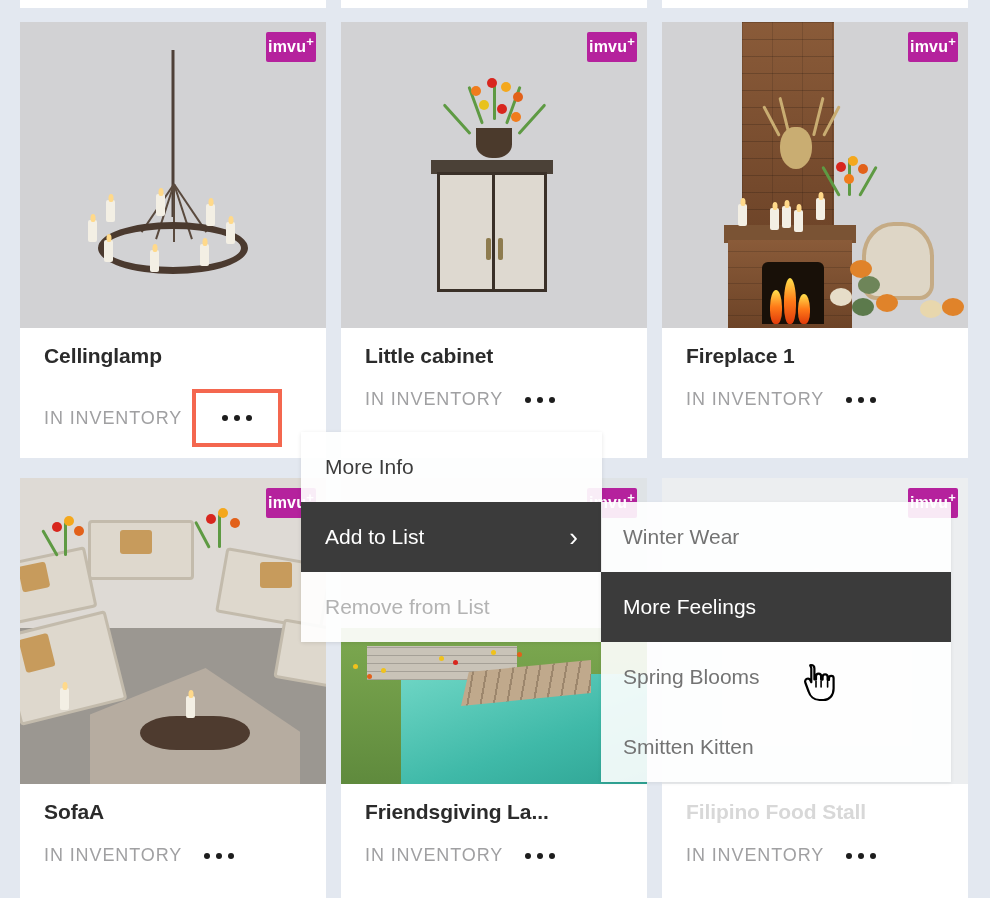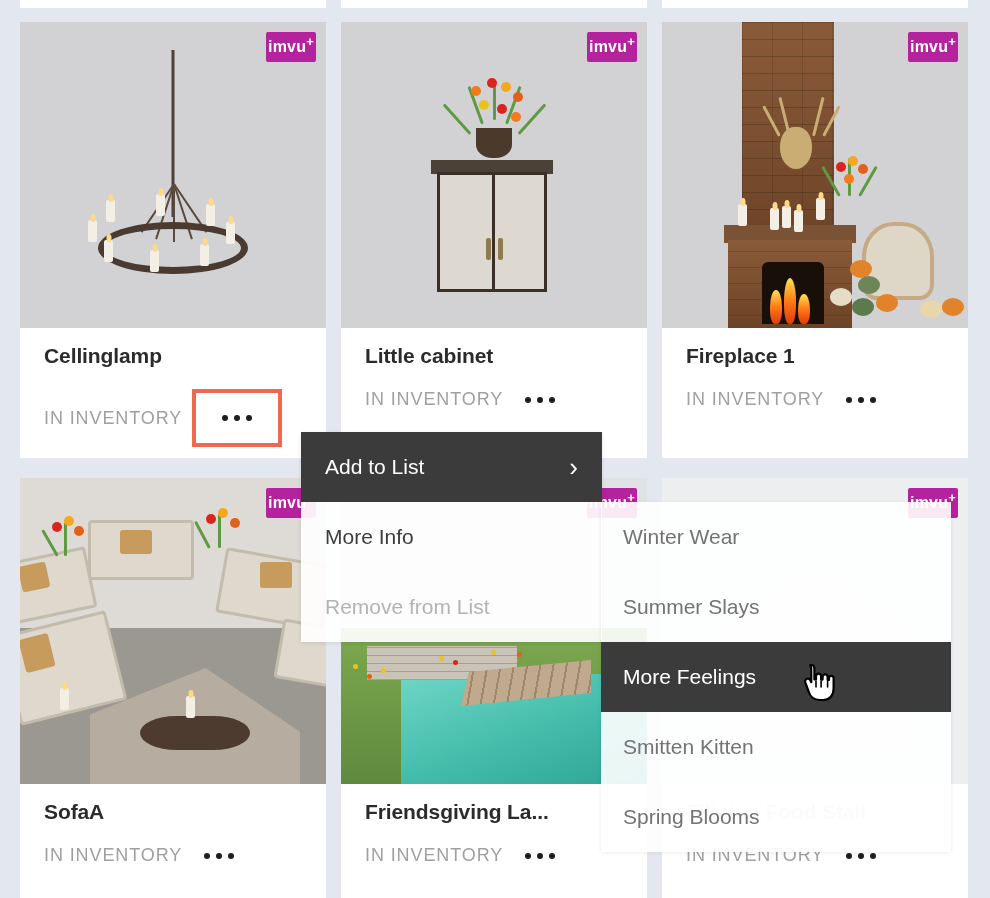--- a/index.html
+++ b/index.html
@@ -435,47 +435,44 @@
           </span>
       </div>
     </div>
   </div>
 
   <div class="card partial" style="left:983px; top:478px; height:436px;">
     <div class="thumb" style="width:7px;"></div>
   </div>
 
   <div class="ctxmenu">
+    <div class="ctxitem">
+      <span>More Info</span>
+    </div>
     <div class="ctxitem active">
       <span>Add to List</span>
       <span class="chev">›</span>
     </div>
-    <div class="ctxitem">
-      <span>More Info</span>
-    </div>
     <div class="ctxitem disabled">
       <span>Remove from List</span>
     </div>
   </div>
 
   <div class="submenu">
     <div class="subitem">
       <span>Winter Wear</span>
     </div>
-    <div class="subitem">
-      <span>Summer Slays</span>
-    </div>
     <div class="subitem active">
       <span>More Feelings</span>
     </div>
     <div class="subitem">
+      <span>Spring Blooms</span>
+    </div>
+    <div class="subitem">
       <span>Smitten Kitten</span>
-    </div>
-    <div class="subitem">
-      <span>Spring Blooms</span>
     </div>
   </div>
 
   <svg id="cursor" width="34" height="40" viewBox="0 0 34 40">
     <path d="M9,2 C11,2 12.4,3.5 12.4,5.4 L12.4,16.5 L14,16.5 L14,13.2 C14,11.6 15.2,10.6 16.6,10.6
              C18,10.6 19.1,11.6 19.1,13.2 L19.1,16.6 L20.6,16.6 L20.6,13.9 C20.6,12.4 21.7,11.4 23.1,11.4
              C24.5,11.4 25.6,12.4 25.6,13.9 L25.6,17 L27,17 L27,15.1 C27,13.7 28.1,12.8 29.3,12.8
              C30.6,12.8 31.6,13.7 31.6,15.1 L31.6,25.5 C31.6,32 27.6,37 21.5,37 L17.5,37
              C12,37 8,33.2 6.6,28.5 L3.3,19.5 C2.7,17.8 3.6,16.3 5.1,15.8 C6.3,15.4 7.6,15.9 8.3,17.2
              L9.3,19.2 L9.3,5.4 C9.3,3.5 7,2 9,2 Z" fill="#ffffff" stroke="#000000" stroke-width="2.2" stroke-linejoin="round"></path>

